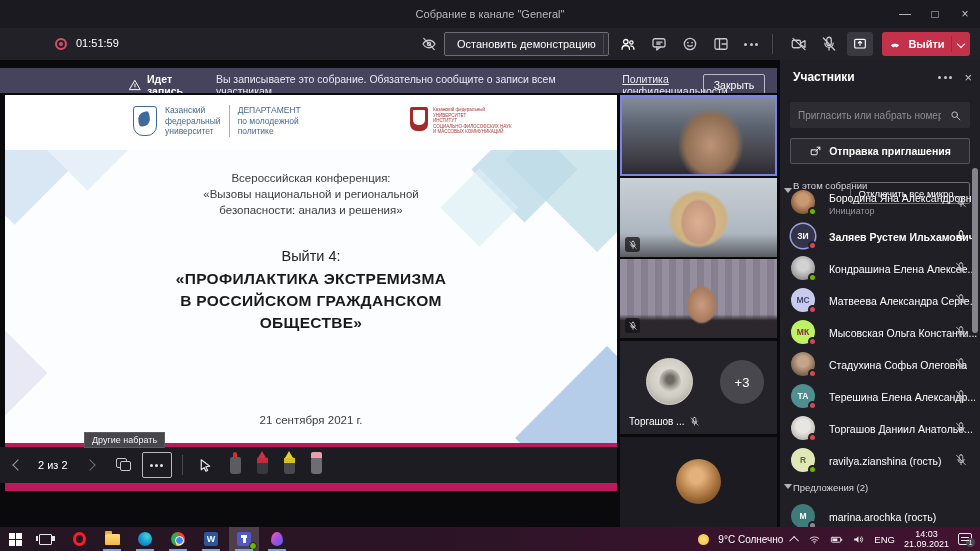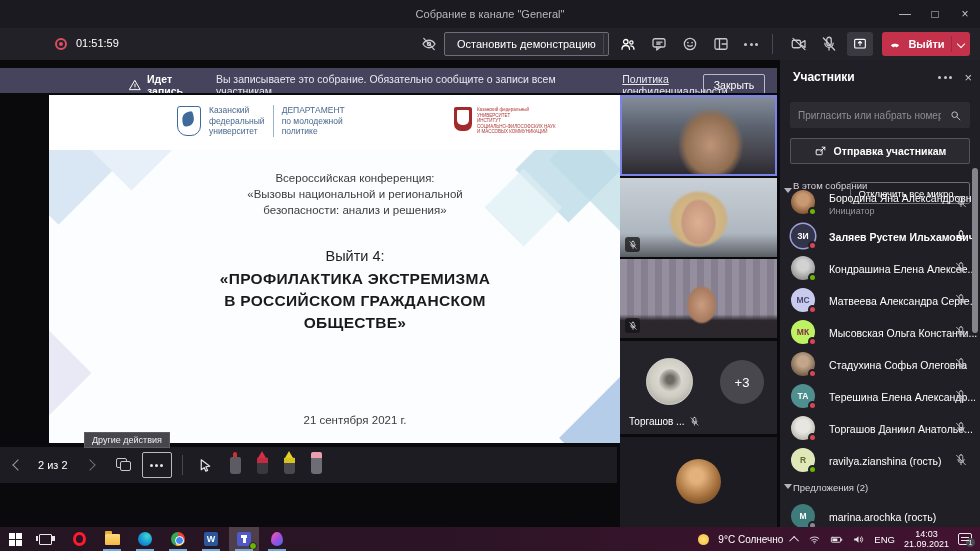--- a/index.html
+++ b/index.html
@@ -46,21 +46,21 @@
     background:#45445c; display:flex; align-items:center; color:#e8e8f2; }
   #banner .bn-inner { display:flex; align-items:center; gap:5px; margin-left:128px; font-size:10.5px; }
   #banner .bn-title { font-weight:bold; color:#fff; }
   #banner .bn-link { text-decoration:underline; color:#e8e8f2; }
   #banner-close { position:absolute; right:12px; top:6px; width:62px; height:21px;
     border:1px solid #b9b9cd; border-radius:2px; color:#fff; font-size:10.5px;
     display:flex; align-items:center; justify-content:center; background:transparent; }
 
   
   #stage { position:absolute; left:0; top:93px; width:780px; height:434px; background:#0a0a0d; }
-  #slide { position:absolute; left:5px; top:2px; width:612px; height:348px; background:#4c1d95;margin-left:44px; }
+  #slide { position:absolute; left:5px; top:2px; width:612px; height:396px; background:#be185d; }
   #slide-header { position:relative; height:55px; background:#fff; }
   .kfu-logo { position:absolute; left:128px; top:10px; display:flex; align-items:center; gap:8px; }
   .kfu-shield { width:24px; height:30px; border:1.5px solid #3f6a99; border-radius:3px 3px 10px 10px;
     position:relative; background:#fff; }
   .kfu-shield::after { content:""; position:absolute; left:4px; top:5px; width:12px; height:14px;
     background:#3f6a99; border-radius:60% 20% 55% 25%; transform:rotate(-12deg); }
   .kfu-org { font-size:8.5px; line-height:10.5px; color:#47688e; }
   .kfu-div { width:1px; height:32px; background:#9db3c9; }
   .kfu-dept { font-size:8.5px; line-height:10.5px; color:#47688e; }
   .ifn-logo { position:absolute; left:405px; top:12px; display:flex; gap:5px; align-items:flex-start; }
@@ -453,21 +453,21 @@
         <b></b>
       </div>
     <span class="abar-div"></span>
     <svg class="ico cursor-ico" style="width:17px;height:17px;color:#e6e4e8">
         <use href="#i-cursor"></use>
       </svg>
     <span class="pen-tool tool-laser"></span>
     <span class="pen-tool tool-pen"></span>
     <span class="pen-tool tool-hl"></span>
     <span class="pen-tool tool-eraser"></span>
-    <div id="tooltip">Другие действия</div>
+    <div id="tooltip">Другие набрать</div>
   </div>
 </div>
 
 <div id="video-col">
   <div class="vtile" id="vt1"></div>
   <div class="vtile" id="vt2">
     <span class="mute-badge">
       <svg class="ico" style="width:10px;height:10px">
           <use href="#i-mic-off"></use>
         </svg>
@@ -510,21 +510,21 @@
   <div id="search-row">
     <input id="search-input" placeholder="Пригласить или набрать номер" style="">
     <svg class="ico s-ico" style="width:13px;height:13px">
         <use href="#i-search"></use>
       </svg>
   </div>
   <div id="invite-btn">
     <svg class="ico" style="width:13px;height:13px;color:#fff">
         <use href="#i-invite"></use>
       </svg>
-    <span>Отправка участникам</span>
+    <span>Отправка приглашения</span>
   </div>
   <div id="section-meeting">
     <i class="sec-caret"></i>
     <span class="sm-label ml">В этом собрании
 (9)</span>
     <div id="mute-all-btn">Отключить все микро...</div>
   </div>
 
   <div id="plist">
     <div class="prow tall">

